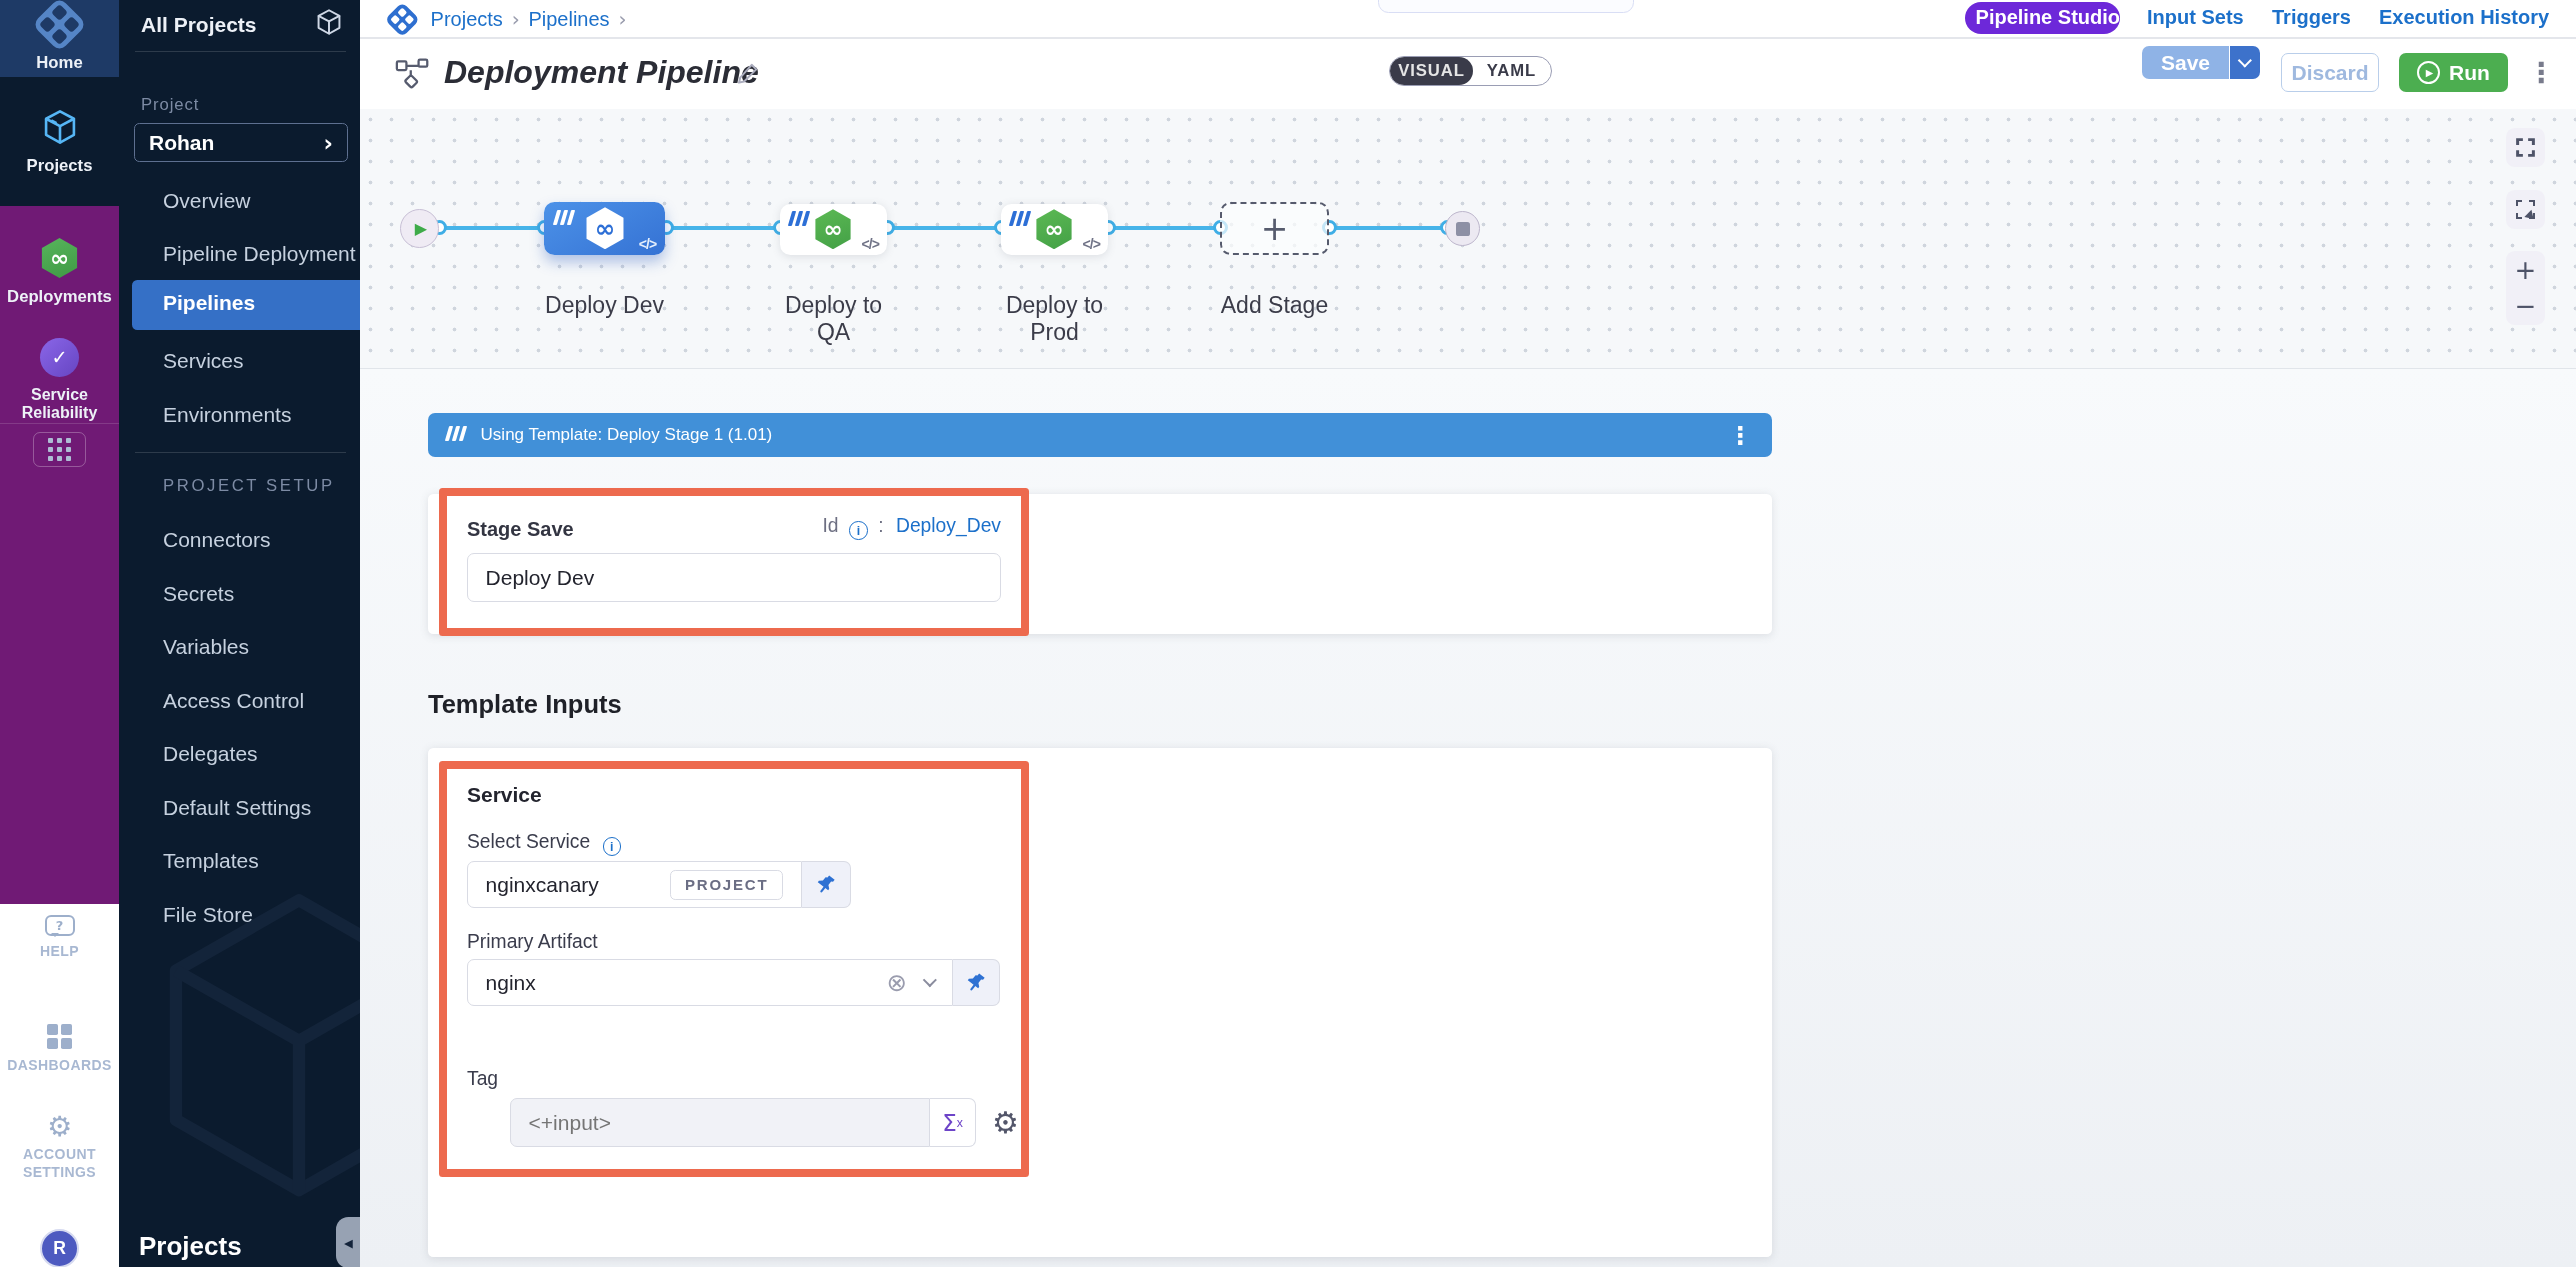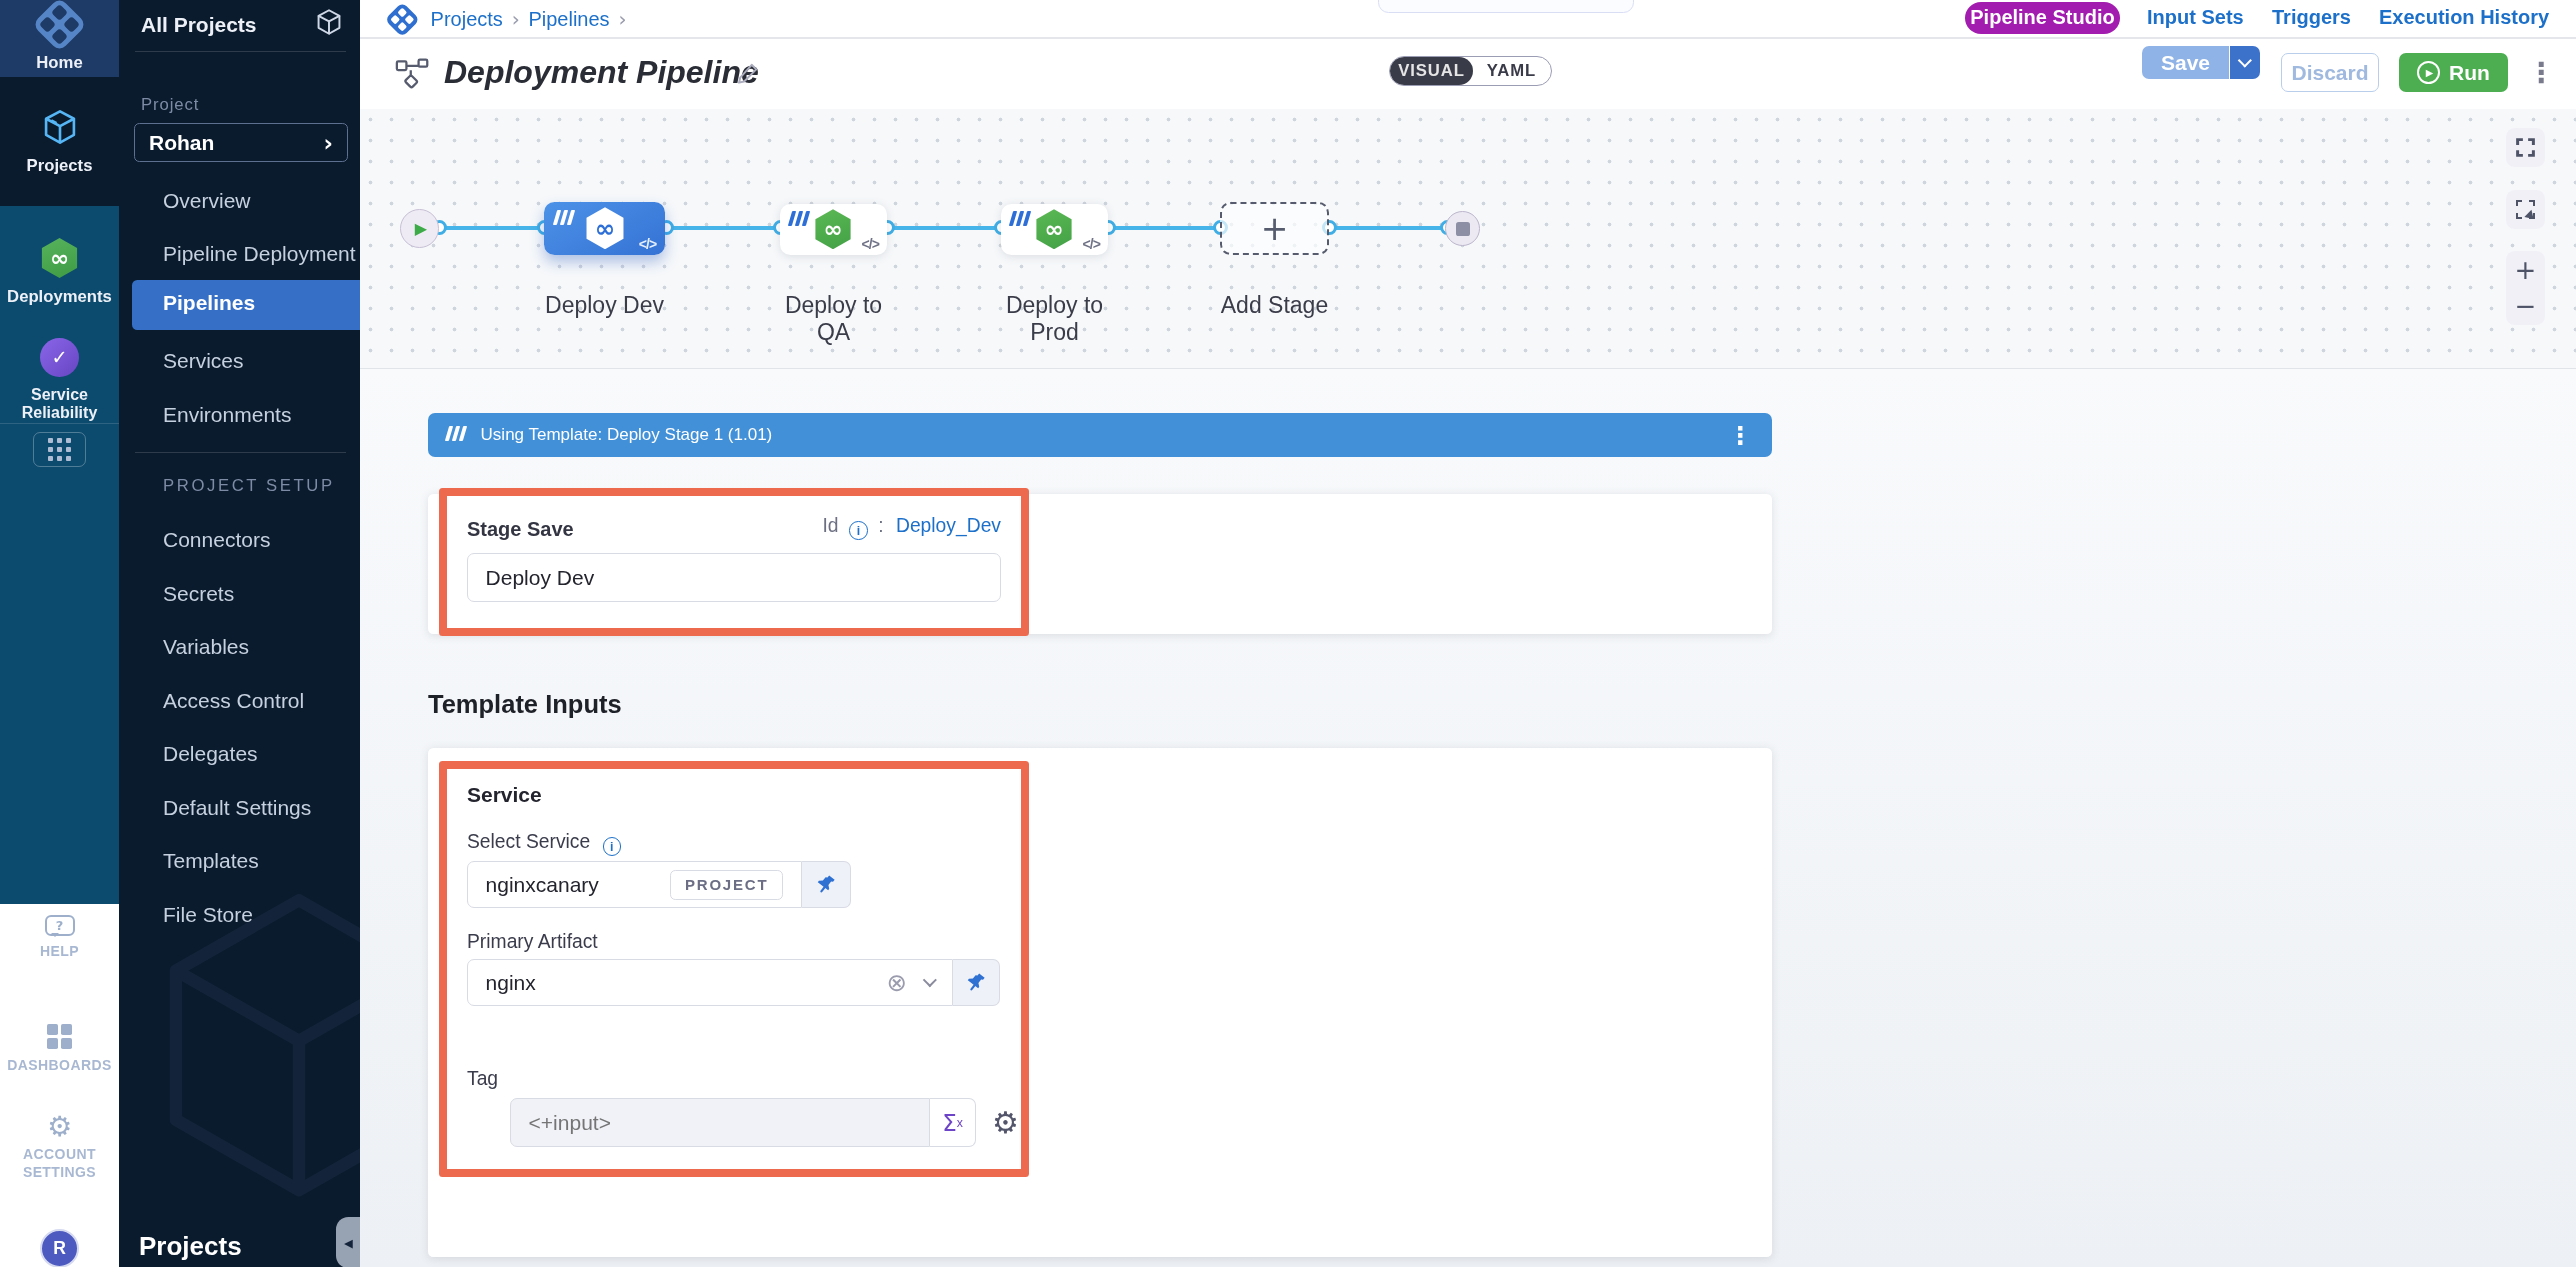--- a/index.html
+++ b/index.html
@@ -2,21 +2,21 @@
 <html style="font-size:14px"><head>
 <meta charset="utf-8">
 <style>
   html,body{margin:0;padding:0;background:#e8ebef;}
   *{box-sizing:border-box;font-family:"Liberation Sans",sans-serif;}
   #page{position:relative;width:2576px;height:1268px;overflow:hidden;background:#fff;}
   .abs{position:absolute;}
   .glyph{font-family:"DejaVu Sans",sans-serif;}
 
   
-  #rail{left:0;top:0;width:119px;height:904px;background:#0c4a6e;}
+  #rail{left:0;top:0;width:119px;height:904px;background:#701a75;}
   .rail-tile{left:0;width:119px;display:flex;flex-direction:column;align-items:center;justify-content:center;gap:8.8px;text-align:center;}
   .rail-label{font-size:16.7px;font-weight:700;color:#EDF1F7;line-height:19.3px;}
   .rail-small{font-size:14px;font-weight:700;color:#A8B8D2;letter-spacing:0.4px;line-height:17.6px;text-align:center;}
   .home-logo{width:39px;height:39px;background:#5585C6;border-radius:8.8px;transform:rotate(45deg);display:grid;grid-template-columns:12.3px 12.3px;grid-template-rows:12.3px 12.3px;gap:4.4px;align-content:center;justify-content:center;}
   .home-logo span{background:#1E3A66;border-radius:3.5px;}
   .hex{clip-path:polygon(50% 0,94% 25%,94% 75%,50% 100%,6% 75%,6% 25%);display:flex;align-items:center;justify-content:center;}
   .srm-icon{width:39px;height:39px;border-radius:50%;background:linear-gradient(135deg,#8A66E8,#6645C2);display:flex;align-items:center;justify-content:center;color:#fff;font-size:19.3px;font-weight:700;}
   .grid9{display:grid;grid-template-columns:repeat(3,5.3px);gap:3.5px;}
   .grid9 span{width:5.3px;height:5.3px;background:#AEBDD4;border-radius:0.9px;}
   .help-bubble{width:30px;height:21px;border:2.6px solid #9DAFCB;border-radius:6.1px;color:#9DAFCB;font-size:13px;font-weight:700;display:flex;align-items:center;justify-content:center;position:relative;}
@@ -31,21 +31,21 @@
   .sb-head{color:#7D8BA4;font-size:16.7px;letter-spacing:2.6px;}
   .sb-divider{left:16px;width:211px;height:0.9px;background:rgba(255,255,255,.14);}
   .cube-svg{stroke:#56B6F5;stroke-width:3;fill:none;stroke-linejoin:round;}
   .cube-white{stroke:#CFD8E6;}
 
   
   #header{left:360px;top:0;width:2216px;height:109px;background:#fff;}
   .crumb{color:#1C70CA;font-size:20px;}
   .crumb-sep{color:#9A9DAE;font-size:20px;padding:0 8.8px;}
   .tab-link{color:#1C70CA;font-size:20px;font-weight:700;}
-  .tab-pill{background:#a21caf;color:#fff;border-radius:17.6px;font-size:20px;font-weight:700;display:flex;align-items:center;justify-content:center;}
+  .tab-pill{background:#6d28d9;color:#fff;border-radius:17.6px;font-size:20px;font-weight:700;display:flex;align-items:center;justify-content:flex-end;}
   .mini-logo{width:24.6px;height:24.6px;background:#2E6FD0;border-radius:6.1px;transform:rotate(45deg);display:grid;grid-template-columns:7px 7px;grid-template-rows:7px 7px;gap:2.6px;align-content:center;justify-content:center;}
   .mini-logo span{background:#fff;border-radius:1.8px;}
   .btn{display:flex;align-items:center;justify-content:center;font-size:21px;font-weight:700;}
   .chev{display:inline-block;width:9.7px;height:9.7px;border-right:2.6px solid #fff;border-bottom:2.6px solid #fff;transform:rotate(45deg) translate(-1.8px,-1.8px);}
   .toggle-wrap{border:1.8px solid #9A9DB4;border-radius:17.6px;display:flex;overflow:hidden;background:#fff;}
   .toggle-seg{font-size:16.7px;font-weight:700;letter-spacing:0.9px;display:flex;align-items:center;justify-content:center;}
 
   
   #canvas{left:360px;top:109px;width:2216px;height:260px;background:#F6F8FA;background-image:radial-gradient(circle,#CFD5DD 1.8px,transparent 2.1px);background-size:21px 21px;border-bottom:0.9px solid #E1E5EA;}
   .edge{top:117px;height:3.5px;background:#47B4E9;border-radius:1.8px;}

